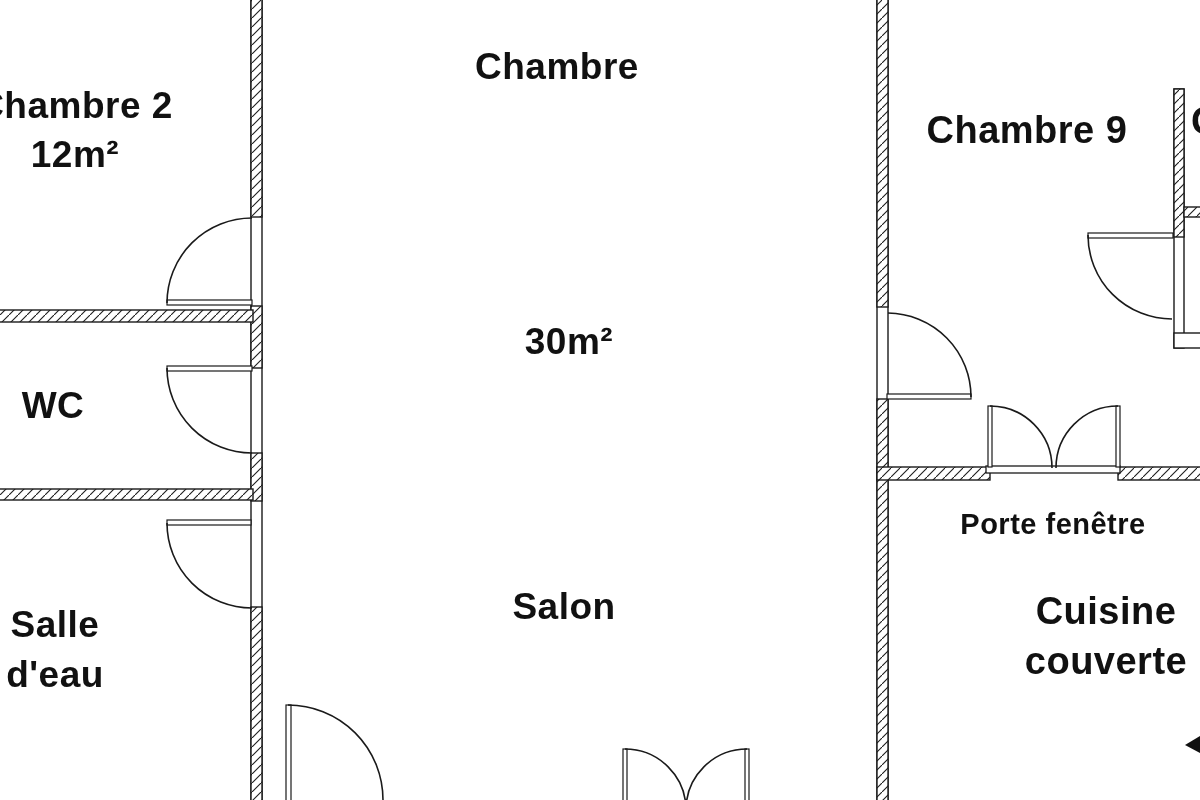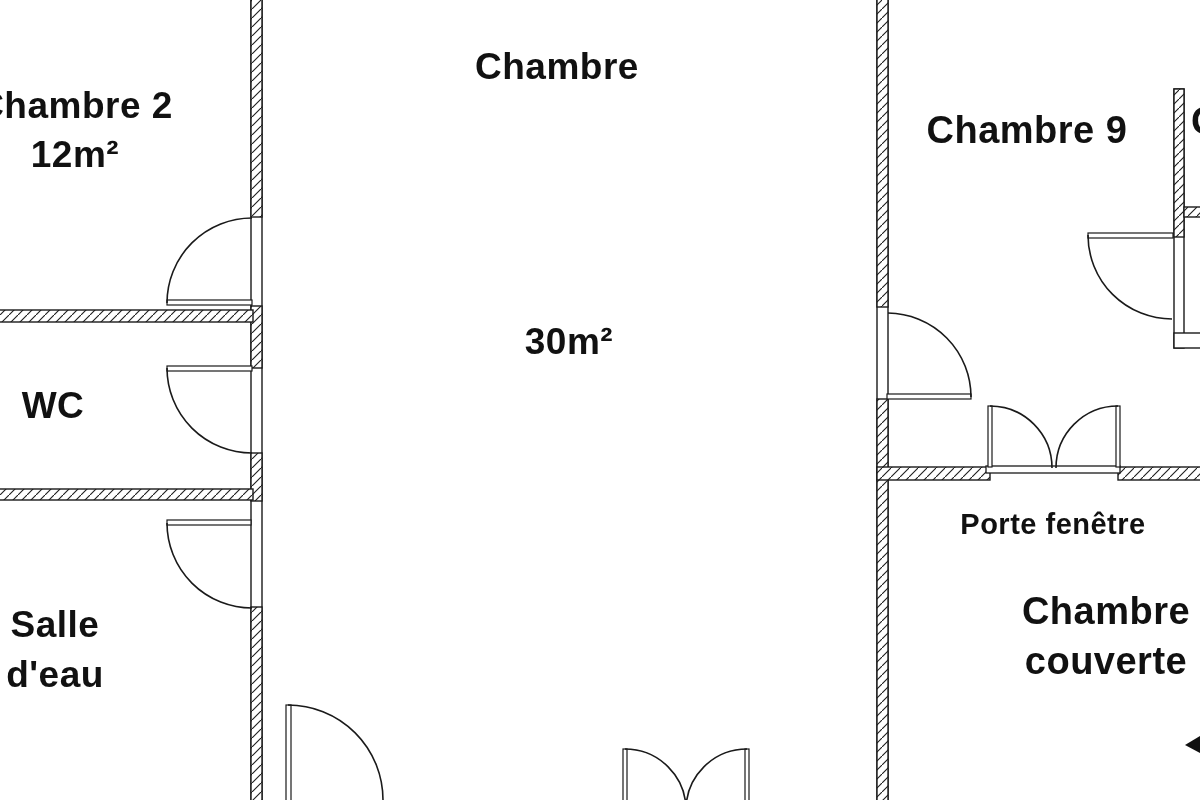--- a/index.html
+++ b/index.html
@@ -92,24 +92,25 @@
   </div>
 
   <div class="lbl lbl-room" style="left:457px;top:42px;width:200px;">Chambre</div>
 
   <div class="lbl lbl-room" style="left:469px;top:317px;width:200px;">30m²</div>
 
   <div class="lbl lbl-room" style="left:-47px;top:381px;width:200px;">WC</div>
 
   <div class="lbl lbl-room" style="left:-10px;top:600px;width:130px;">Salle d'eau</div>
 
+  <div class="lbl lbl-room" style="left:464px;top:582px;width:200px;">Salon</div>
 
   <div class="lbl lbl-big" style="left:887px;top:105px;width:280px;">
     <div>Chambre 9</div>
   </div>
 
   <div class="lbl lbl-small" style="left:953px;top:508px;width:200px;">Porte fenêtre</div>
 
-  <div class="lbl lbl-big" style="left:1011px;top:586px;width:190px;">Chambre couverte</div>
+  <div class="lbl lbl-big" style="left:1011px;top:586px;width:190px;">Cuisine couverte</div>
 
   <div class="lbl lbl-big nowrap" style="left:1191px;top:96px;text-align:left;">C</div>
 
 </div>
 
 </body></html>

